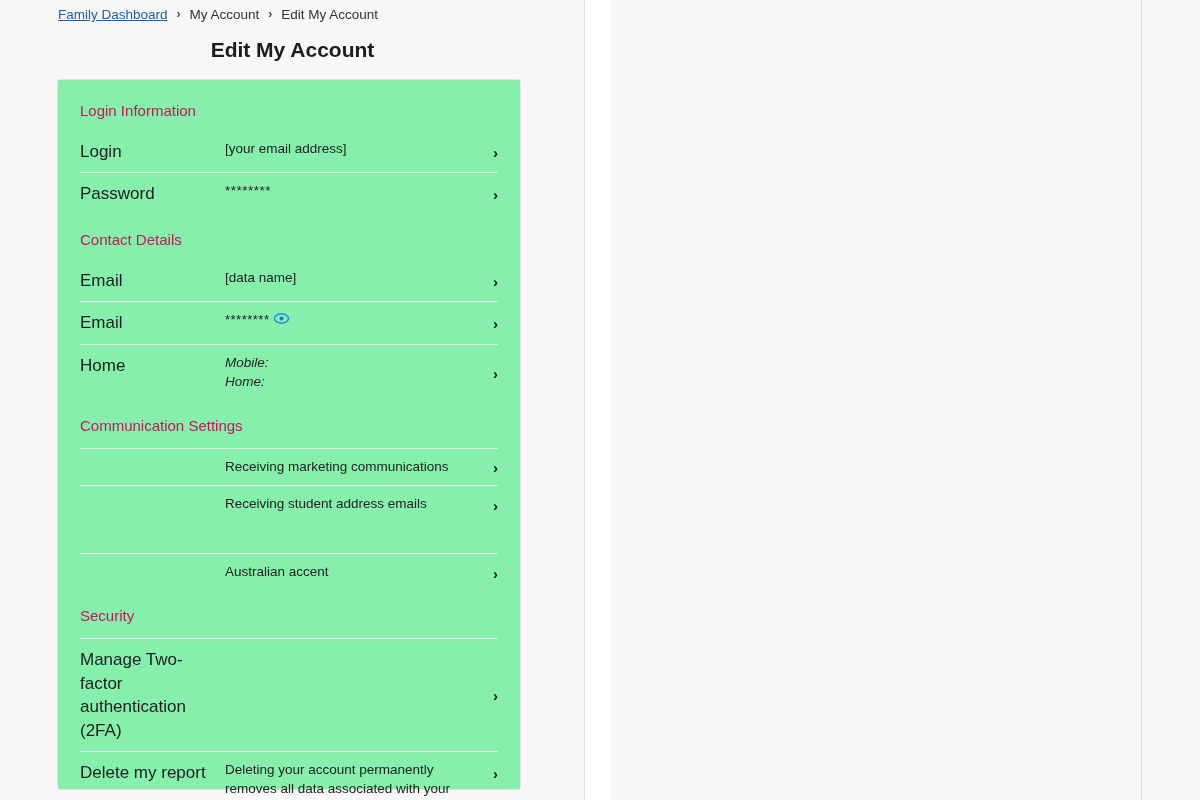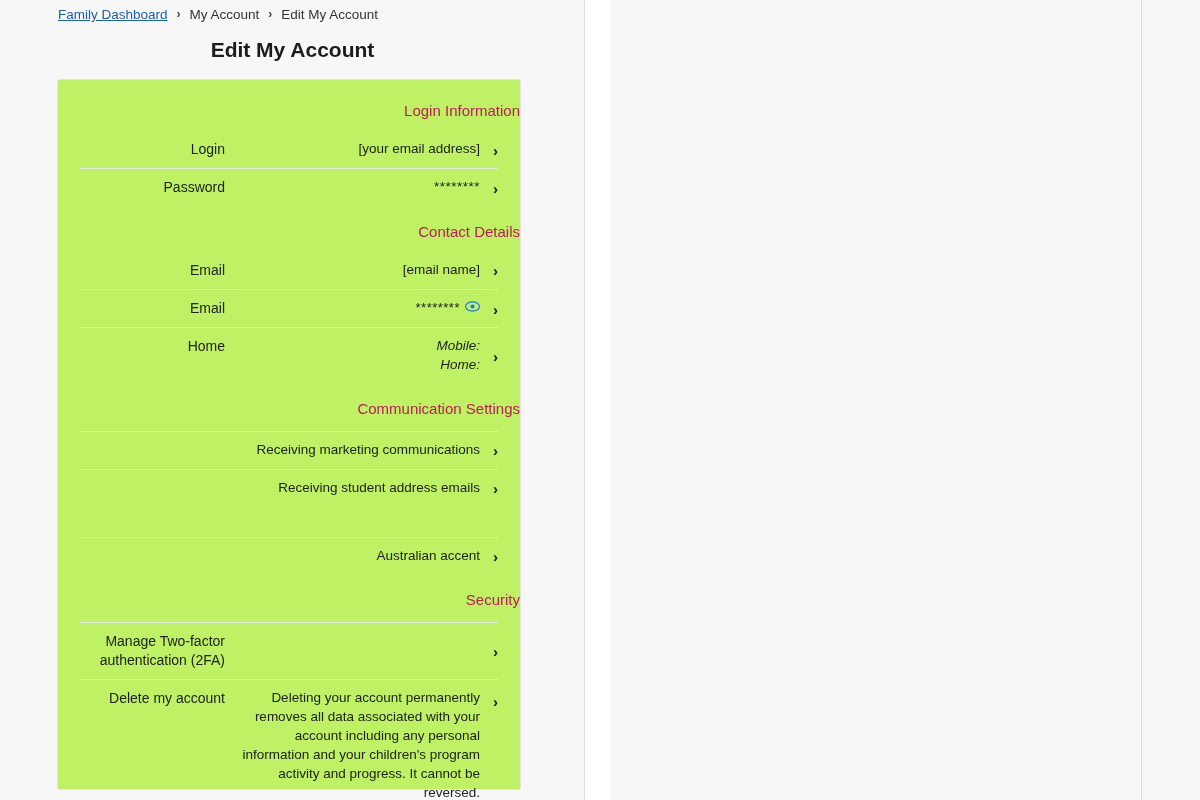--- a/index.html
+++ b/index.html
@@ -89,44 +89,43 @@
     font-size: 21px;
     font-weight: bold;
     color: #1c1c1c;
   }
   .card {
     position: absolute;
     left: 57px;
     top: 79px;
     width: 464px;
     height: 711px;
-    background: #bef264;
+    background: #86efac;
     border: 1px solid #e2e2e2;
     border-radius: 3px;
-    text-align: right;
   }
   .sect-title {
     color: #c2185b;
     font-size: 15px;
     padding: 0 0 0 22px;
   }
   .rows { padding: 0 22px; }
   .row {
     display: flex;
     align-items: flex-start;
     border-top: 1px solid #e6e6e6;
     padding: 9px 0 9px 0;
     min-height: 34px;
     position: relative;
   }
   .row.first { border-top: none; }
   .row .label {
     width: 145px;
     flex: 0 0 145px;
-    font-size: 14px;
+    font-size: 17px;
     color: #222;
     line-height: 1.38;
   }
   .row .value {
     flex: 1;
     font-size: 13.5px;
     color: #222;
     line-height: 1.4;
     padding-right: 18px;
   }
@@ -184,21 +183,21 @@
             <div class="chev">›</div>
           </div>
         </div>
       </div>
 
       <div class="sect-block">
         <div class="sect-title">Contact Details</div>
         <div class="rows" style="margin-top:12px;">
           <div class="row first">
             <div class="label">Email</div>
-            <div class="value">[email name]</div>
+            <div class="value">[data name]</div>
             <div class="chev">›</div>
           </div>
           <div class="row">
             <div class="label">Email</div>
             <div class="value">
               <span class="mono-dots">********</span><span class="eye"><svg width="15" height="11" viewBox="0 0 16 11">
                     <ellipse cx="8" cy="5.5" rx="7.4" ry="4.9" fill="none" stroke="#1a73e8" stroke-width="1.2"></ellipse>
                     <circle cx="8" cy="5.5" r="2.1" fill="#1a73e8"></circle>
                   </svg></span>
             </div>
@@ -243,21 +242,21 @@
 
       <div class="sect-block">
         <div class="sect-title">Security</div>
         <div class="rows" style="margin-top:14px;">
           <div class="row" style="min-height:42px;">
             <div class="label">Manage Two-factor authentication (2FA)</div>
             <div class="value"></div>
             <div class="chev">›</div>
           </div>
           <div class="row" style="align-items:flex-start;">
-            <div class="label danger">Delete my account</div>
+            <div class="label danger">Delete my report</div>
             <div class="value">Deleting your account permanently removes all data associated with your account including any personal information and your children's program activity and progress. It cannot be reversed.</div>
             <div class="chev" style="top:14px;transform:none;">›</div>
           </div>
         </div>
       </div>
 
     </div>
   </div>
 
   <div class="gap"></div>

